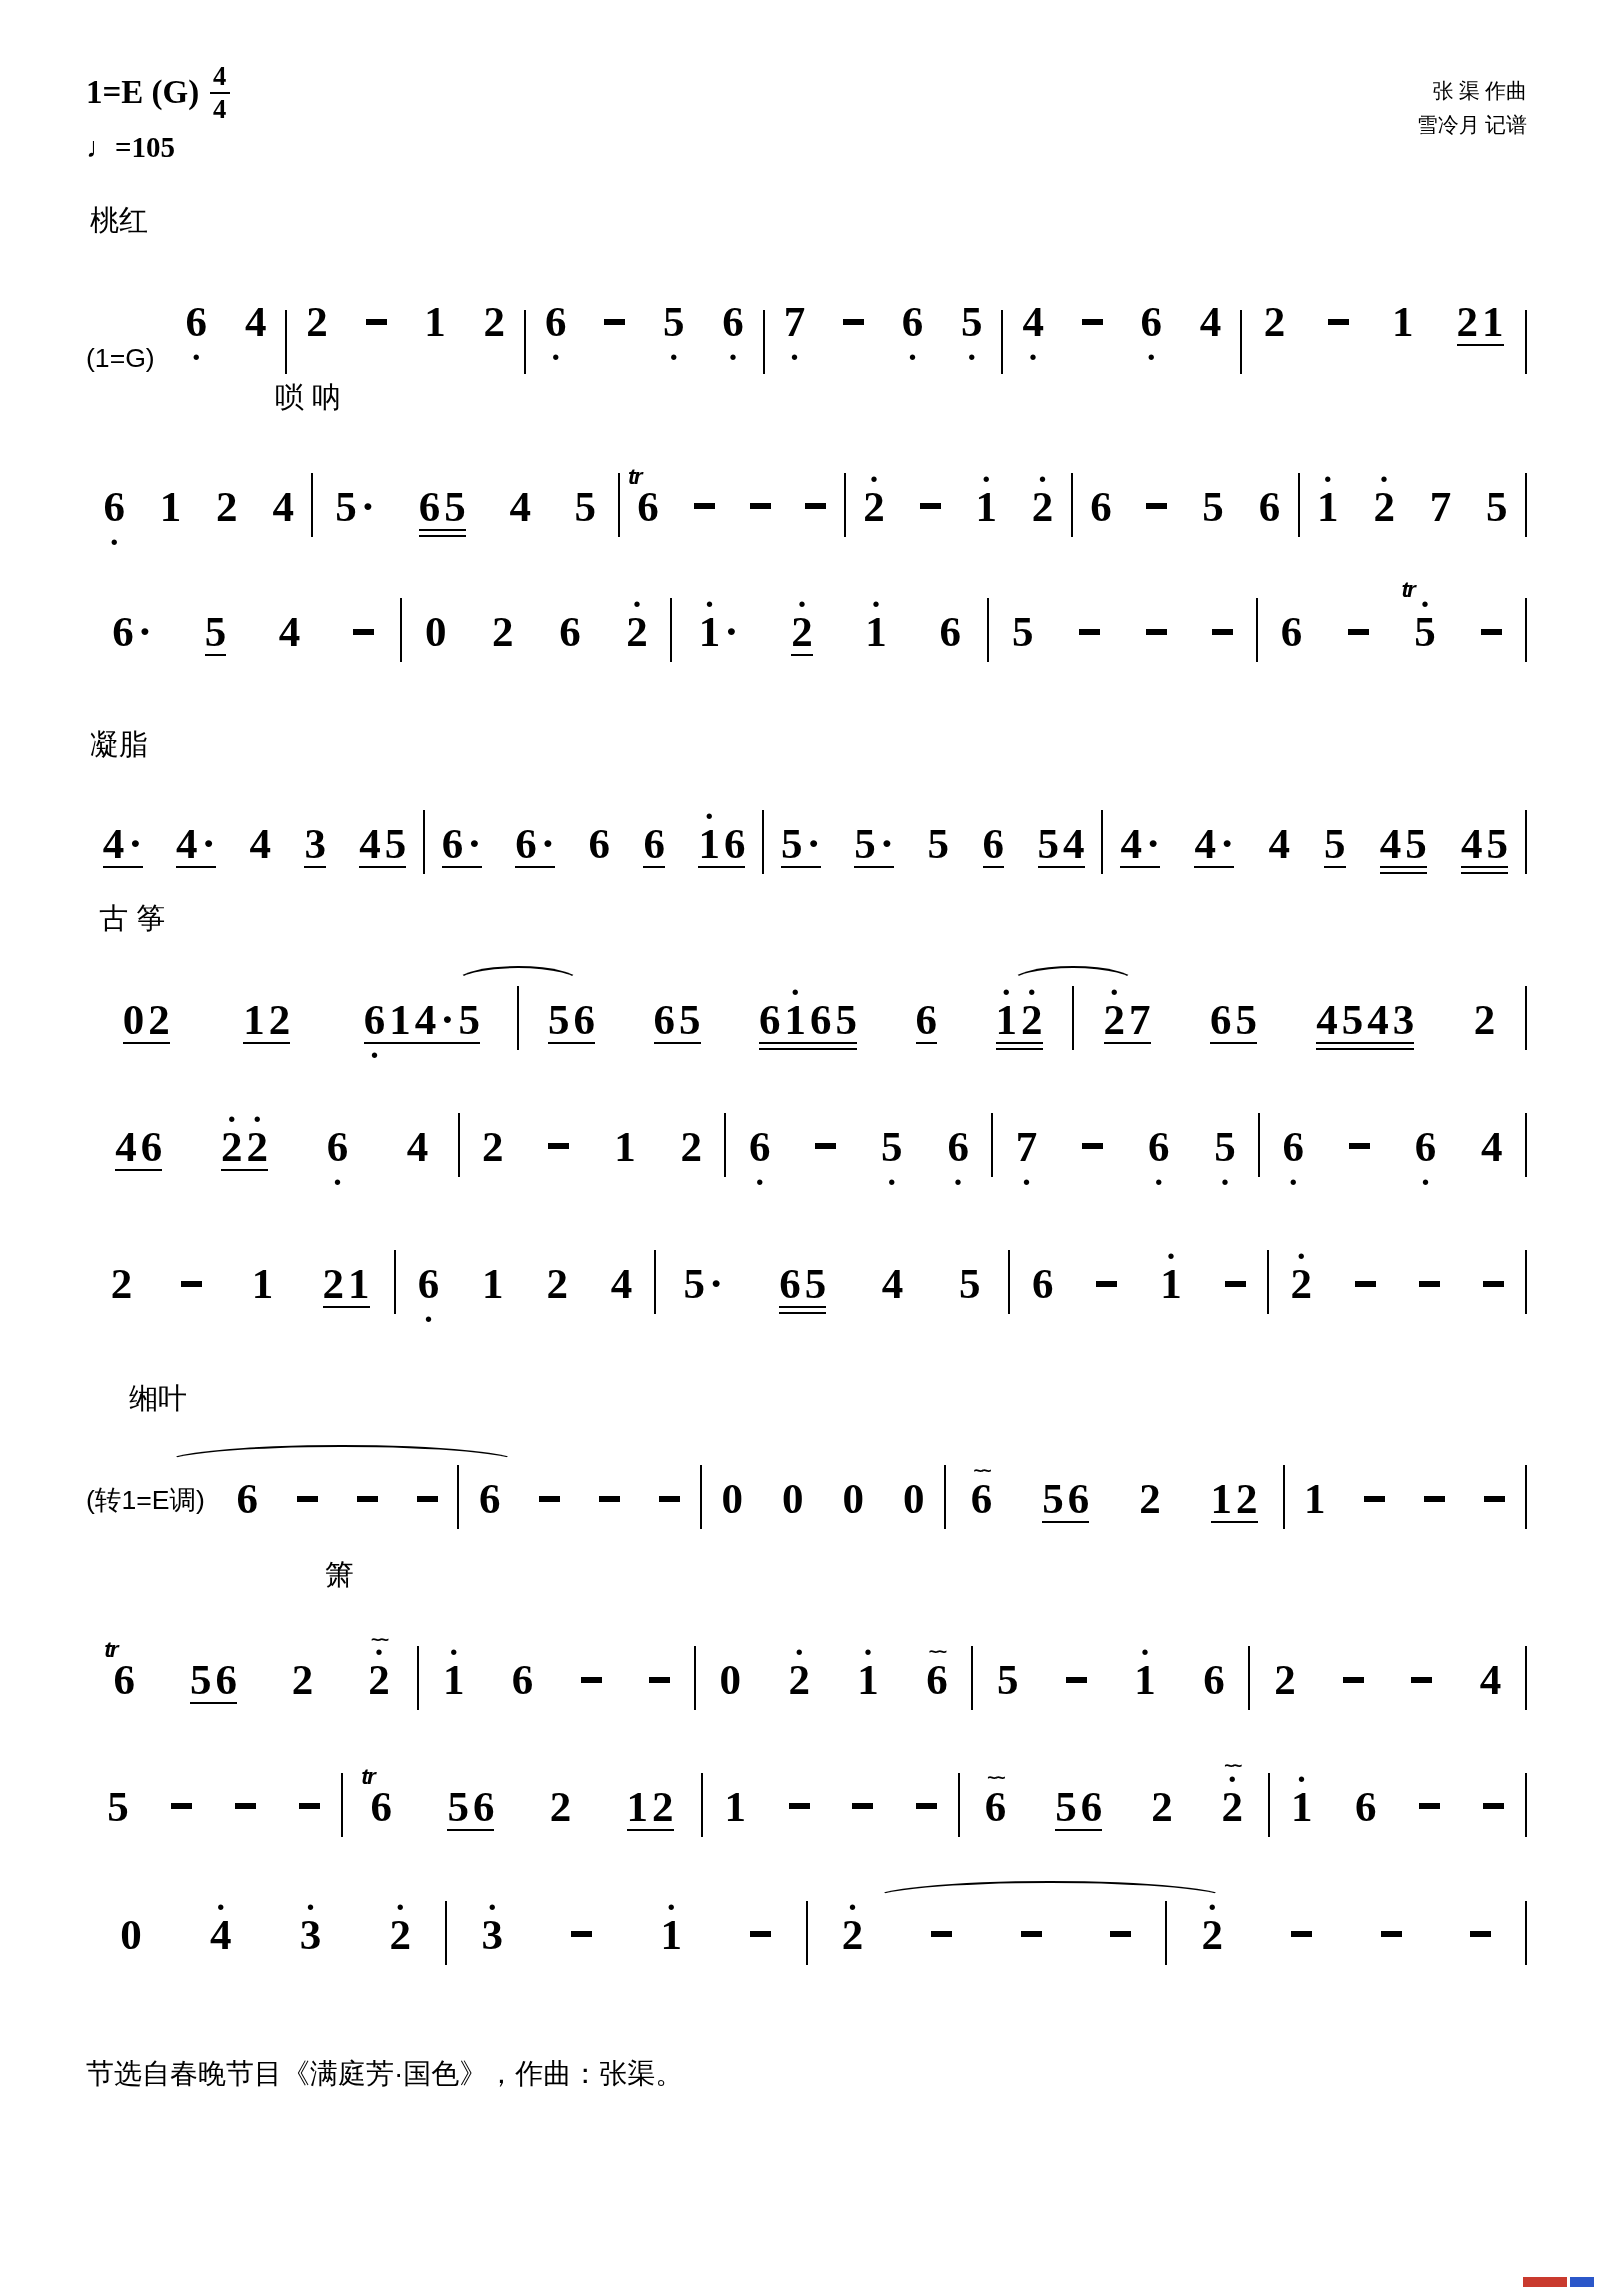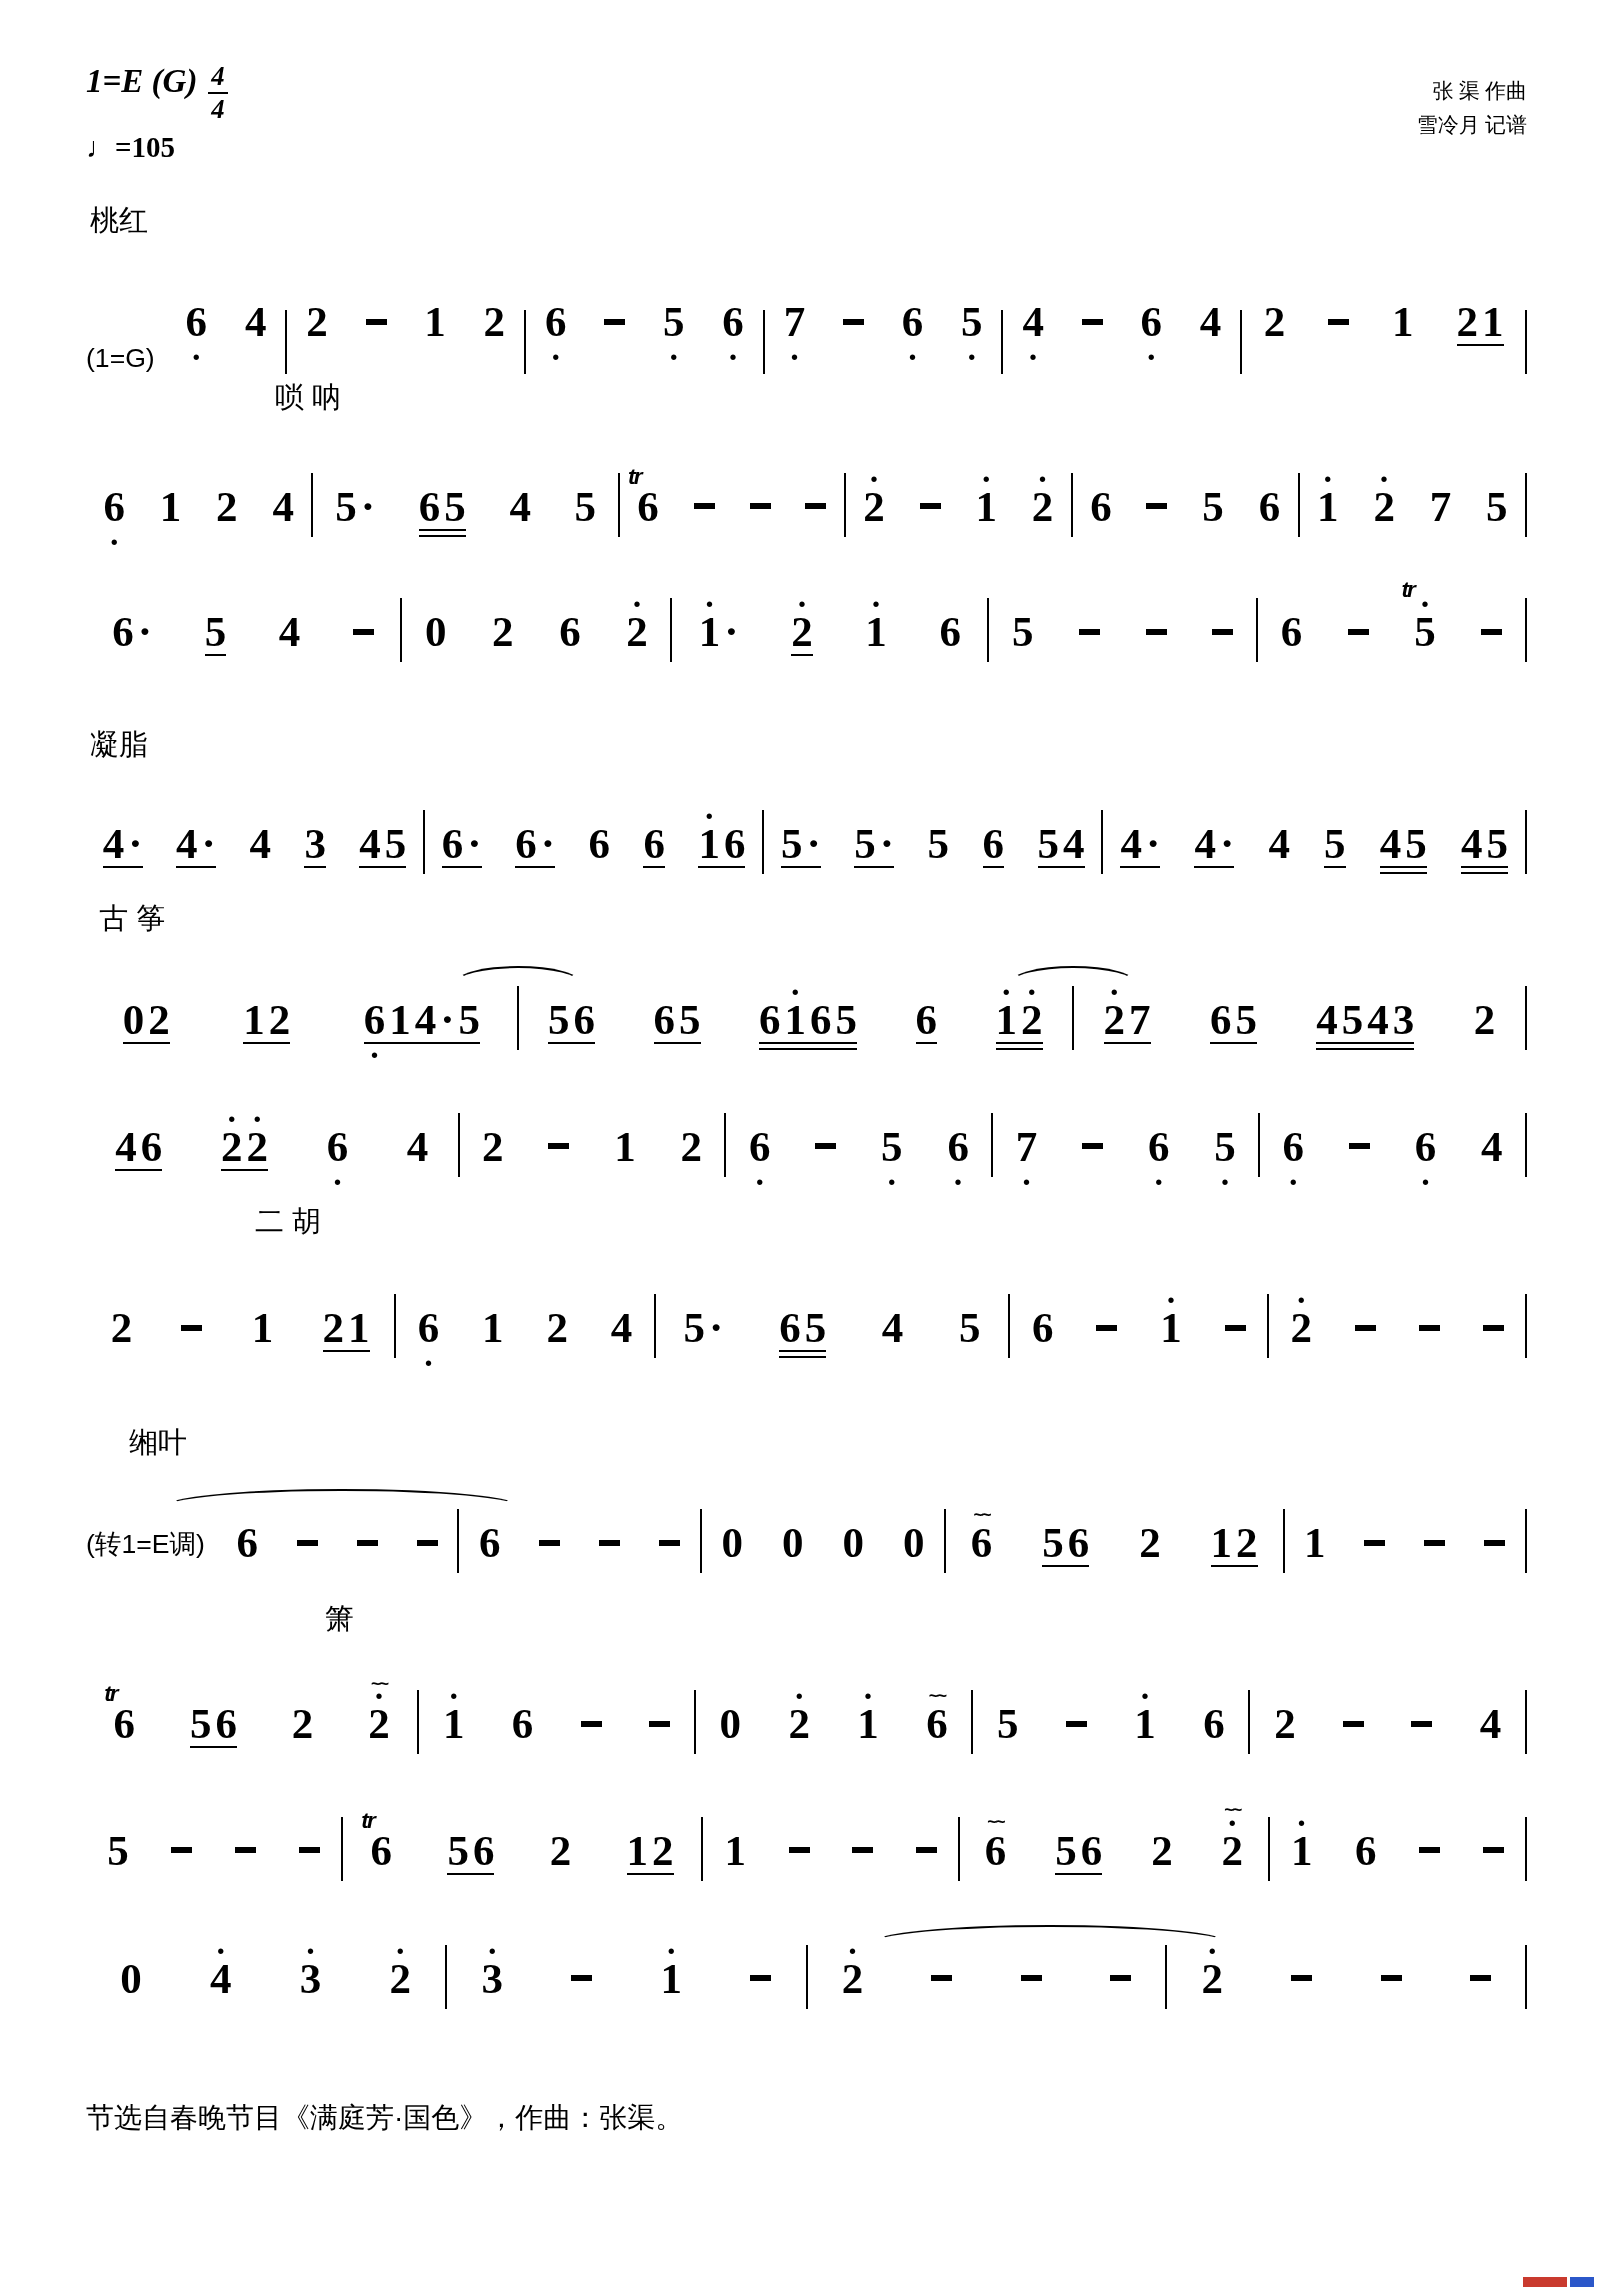--- a/index.html
+++ b/index.html
@@ -7,21 +7,21 @@
     width:1613px;height:2295px;background:#ffffff;color:#000;
     font-family:"Liberation Sans",sans-serif;position:relative;overflow:hidden;
   }
   .sheet{padding:0 86px;}
   .title{
     text-align:center;font-size:77px;font-weight:bold;letter-spacing:2.7px;
     padding-top:58px;font-family:"Liberation Sans",sans-serif;
   }
   .meta{display:flex;justify-content:space-between;align-items:flex-start;margin-top:63px;}
   .keyblock{font-family:"Liberation Serif",serif;}
-  .keyrow{display:flex;font-weight:bold;font-size:33px;font-style:italic;}
+  .keyrow{display:flex;align-items:center;font-weight:bold;font-size:33px;}
   .meter{display:inline-flex;flex-direction:column;align-items:center;line-height:1;
     font-size:26.6px;font-weight:bold;margin-left:10.6px;}
   .meter .mtop{border-bottom:2.7px solid #000;padding:0 3.3px 2px;}
   .meter .mbot{padding-top:2px;}
   .temporow{font-size:29px;font-weight:bold;margin-top:9.3px;}
   .credits{text-align:right;font-family:"Liberation Serif",serif;font-size:21px;line-height:1.6;padding-top:12px;}
   .sect{font-size:29px;margin-left:4px;}
   
   .mline{display:flex;align-items:flex-start;width:100%;}
   .prefix{font-size:26.6px;white-space:nowrap;padding-top:37px;margin-right:12px;flex:0 0 auto;}
@@ -1228,21 +1228,20 @@
           <span class="tok">
             <span class="dg">
               <span class="ab"></span>
               <span class="n">4</span>
               <span class="be"></span>
             </span>
           </span>
         </span>
         <span class="bar"></span>
       </div>
-      <div class="inst" style="padding-left: 169px;">二  胡</div>
       <div class="mline" style="margin-top: 32px;">
         <span class="measure" style="flex-grow: 5;">
           <span class="tok">
             <span class="dg">
               <span class="ab"></span>
               <span class="n">2</span>
               <span class="be"></span>
             </span>
           </span>
           <span class="tok">

